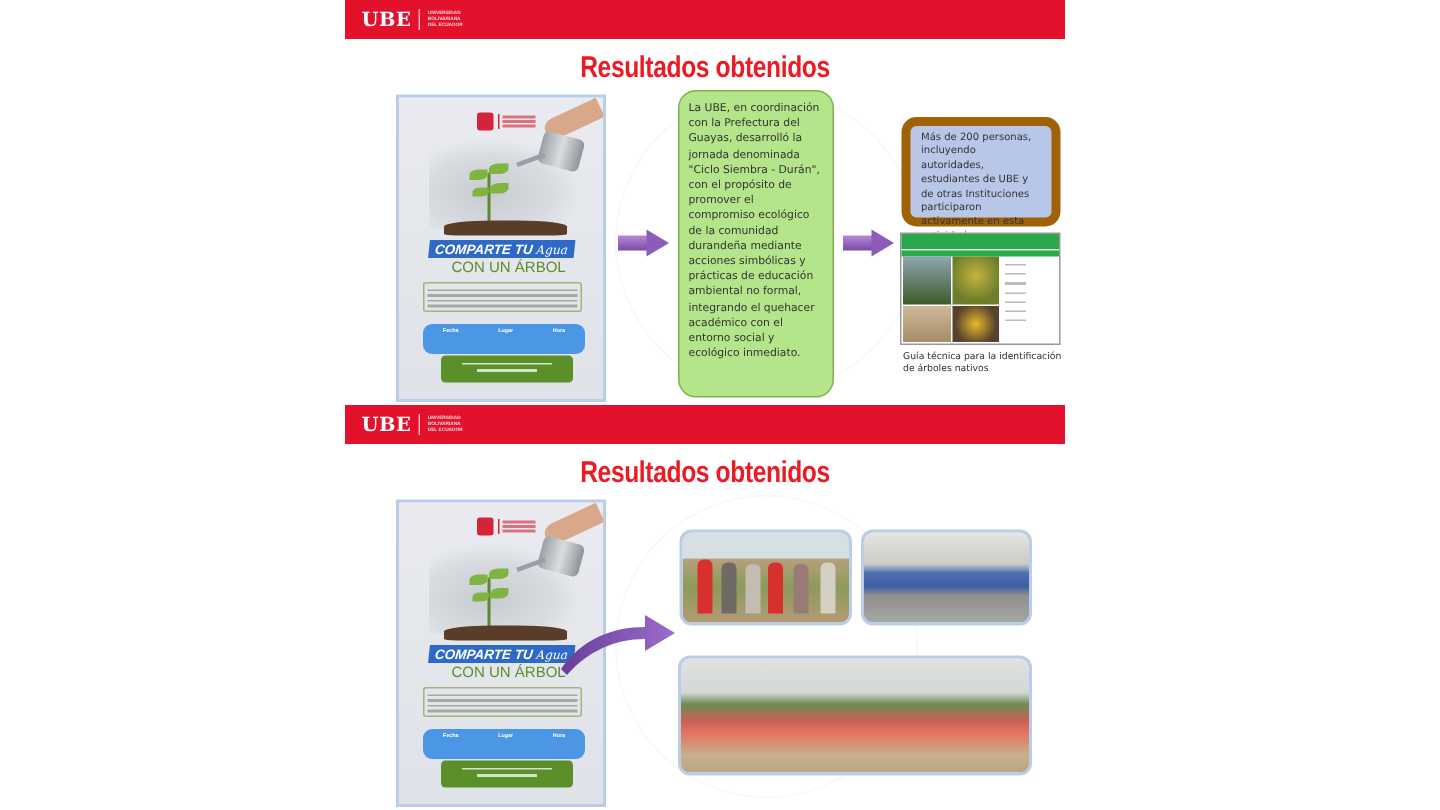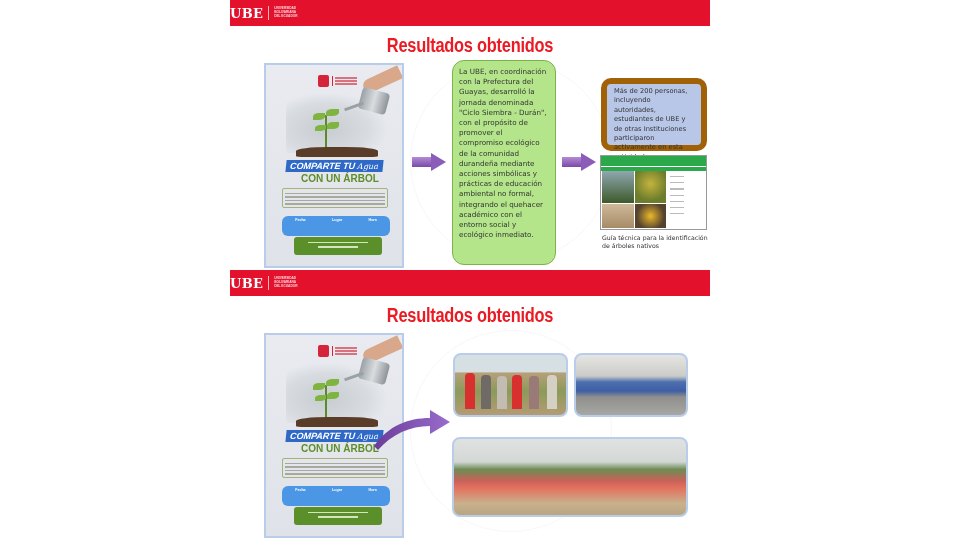--- a/index.html
+++ b/index.html
@@ -1,21 +1,21 @@
 <!DOCTYPE html>
 <html><head>
 <meta charset="utf-8">
 <style>
   html, body { margin:0; padding:0; }
   body { width:960px; height:540px; background:#ffffff; position:relative; overflow:hidden; font-family:"Liberation Sans", sans-serif; }
   .slide { position:absolute; left:230px; width:480px; height:270px; background:#ffffff; overflow:hidden; }
   .slide.top { top:0; }
   .slide.bottom { top:270px; }
   .header-bar { position:absolute; left:0; top:0; width:480px; height:26px; background:#e3112b; display:flex; align-items:center; }
-  .logo-ube { color:#fff; font-family:"DejaVu Serif", serif; font-weight:bold; font-size:13px; letter-spacing:0.3px; }
+  .logo-ube { color:#fff; font-family:"DejaVu Serif", serif; font-weight:bold; font-size:13px; margin-left:11px; letter-spacing:0.3px; }
   .logo-sep { width:1px; height:14px; background:#f6b4bc; margin:0 5px; }
   .logo-sub { color:#fbd4d9; font-size:3.2px; line-height:3.8px; font-weight:bold; text-transform:uppercase; }
   .title { position:absolute; left:0; width:480px; top:34px; text-align:center; color:#ea1b24; font-family:"Liberation Sans", sans-serif; font-weight:bold; font-size:20px; transform:scaleX(0.82); letter-spacing:-0.3px; }
   .slide.bottom .title { top:34px; }
   .watermark { position:absolute; left:180px; top:60px; width:200px; height:200px; border-radius:50%; border:1px solid #f1f1f4; opacity:0.6; }
 
   
   .flyer { position:absolute; width:140px; height:205px; background:linear-gradient(#e9ebf0,#dfe2e8); border:2px solid #b9cdeb; box-sizing:border-box; overflow:hidden; }
   .flyer .f-logo { position:absolute; left:52px; top:10px; width:11px; height:12px; background:#d5243a; border-radius:2px; }
   .flyer .f-logo-text { position:absolute; left:66px; top:11px; width:28px; height:10px; border-left:1px solid #d5243a; }
@@ -23,21 +23,21 @@
   .flyer .trees { position:absolute; left:20px; top:28px; width:100px; height:60px; background:radial-gradient(ellipse at 40% 60%, #c7ccd1 0%, #d8dce1 50%, transparent 72%); }
   .flyer .soil { position:absolute; left:30px; top:82px; width:82px; height:10px; background:#5a3d28; border-radius:40% 40% 10% 10%; }
   .flyer .plant { position:absolute; left:45px; top:40px; width:30px; height:45px; }
   .flyer .leaf { position:absolute; background:#7fb441; border-radius:50% 0 50% 0; }
   .flyer .stem { position:absolute; left:14px; top:10px; width:2px; height:36px; background:#5a8a2c; }
   .flyer .hand { position:absolute; right:0; top:8px; width:40px; height:14px; background:#d9a78a; border-radius:8px 0 0 8px; transform:rotate(-25deg); }
   .flyer .can { position:absolute; right:14px; top:25px; width:28px; height:22px; background:linear-gradient(90deg,#9aa1a6,#d9dde0,#8d9499); border-radius:4px; transform:rotate(15deg); }
   .flyer .spout { position:absolute; right:38px; top:40px; width:20px; height:3px; background:#9aa1a6; transform:rotate(-20deg); }
   .flyer .heading1 { position:absolute; left:20px; top:95px; background:#2e69c8; color:#fff; font-weight:bold; font-style:italic; font-size:9px; padding:1px 4px; transform:skewX(-6deg); }
   .flyer .heading1 .script { color:#fff; font-family:"DejaVu Serif", serif; font-style:italic; font-weight:normal; font-size:8px; }
-  .flyer .heading2 { position:absolute; left:35px; top:108px; color:#5c8e2b; font-weight:bold; font-size:10px; }
+  .flyer .heading2 { position:absolute; left:35px; top:108px; color:#5c8e2b; font-weight:normal; font-size:10px; }
   .flyer .desc { position:absolute; left:16px; top:123px; width:106px; height:20px; border:1px solid #a5b27a; border-radius:2px; padding:2px; box-sizing:border-box; }
   .flyer .desc span { display:block; height:1.4px; background:#a7a9a0; margin:2px 0; }
   .flyer .info { position:absolute; left:16px; top:151px; width:108px; height:20px; background:#4b97e6; border-radius:6px; display:flex; justify-content:space-around; color:#fff; font-size:3.6px; font-weight:bold; padding-top:2px; box-sizing:border-box; }
   .flyer .cta { position:absolute; left:28px; top:172px; width:88px; height:18px; background:#5b8f2a; border-radius:3px; }
   .flyer .cta span { display:block; height:1.4px; width:60px; background:#d4e6c0; margin:5px auto 0; }
 
   
   .arrow { position:absolute; width:34px; height:18px; }
   .arrow .shaft { position:absolute; left:0; top:4px; width:20px; height:10px; background:linear-gradient(#b48ad6,#7a4aa8); }
   .arrow .head { position:absolute; left:19px; top:0; width:0; height:0; border-top:9px solid transparent; border-bottom:9px solid transparent; border-left:15px solid #8b5cb8; }

